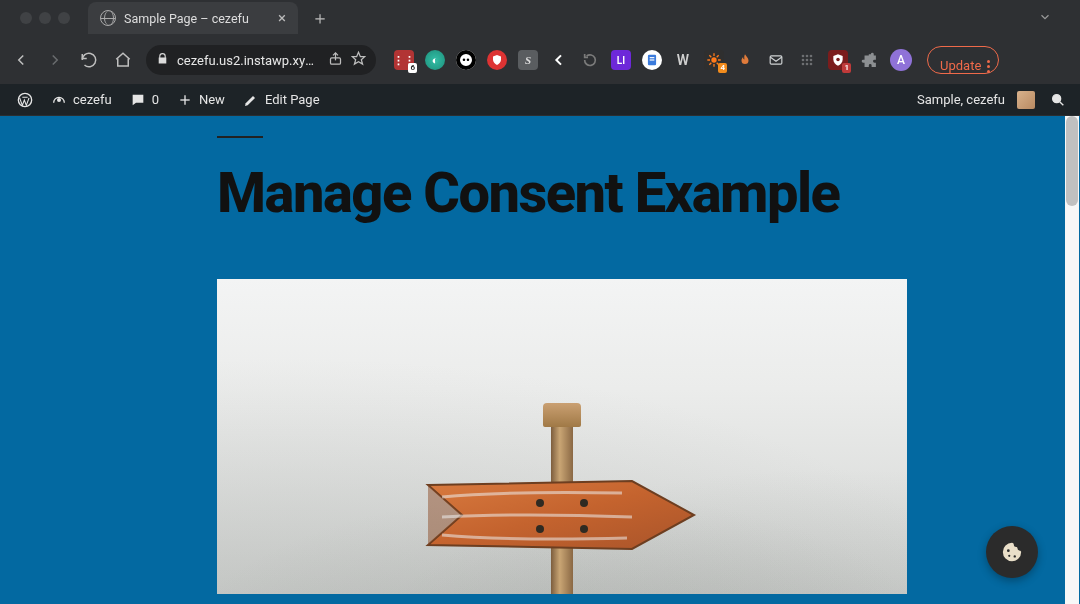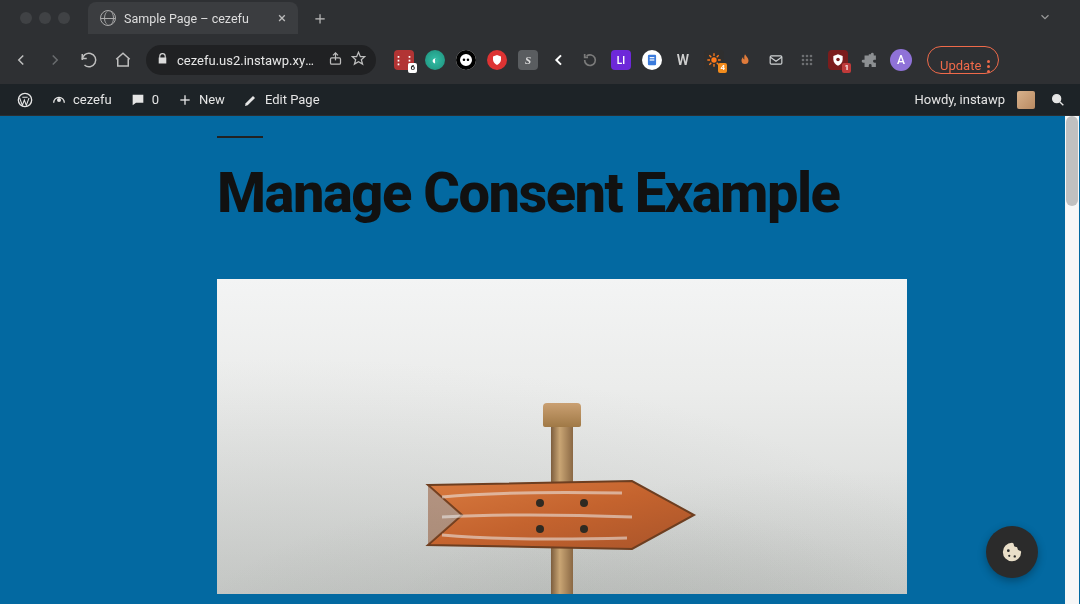--- a/index.html
+++ b/index.html
@@ -264,21 +264,21 @@
   </div>
   <div class="wp-item">
     <svg viewBox="0 0 24 24">
         <path d="M3 21l4-1 11-11-3-3L4 17l-1 4z"></path>
       </svg>
     <span>Edit Page</span>
   </div>
 
   <div class="wp-right">
     <div class="wp-item">
-      <span>Howdy, instawp</span>
+      <span>Sample, cezefu</span>
       <span class="wp-avatar"></span>
     </div>
     <div class="wp-item" style="padding:0 6px">
       <svg viewBox="0 0 24 24" fill="none" stroke="#e5e5e5" stroke-width="2">
           <circle cx="10" cy="10" r="6"></circle>
           <line x1="20" y1="20" x2="14.5" y2="14.5"></line>
         </svg>
     </div>
   </div>
 </div>

